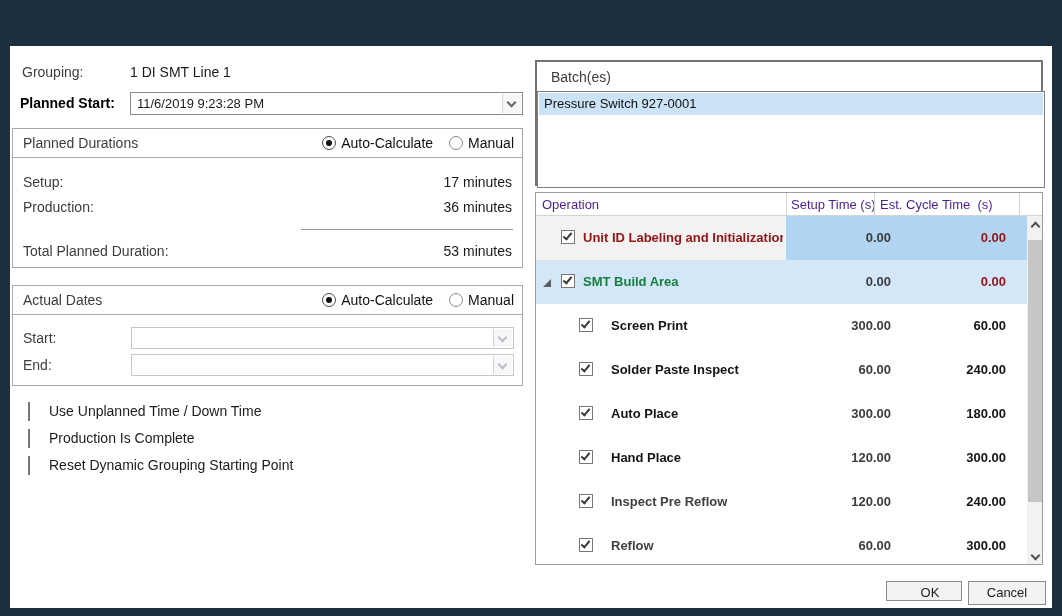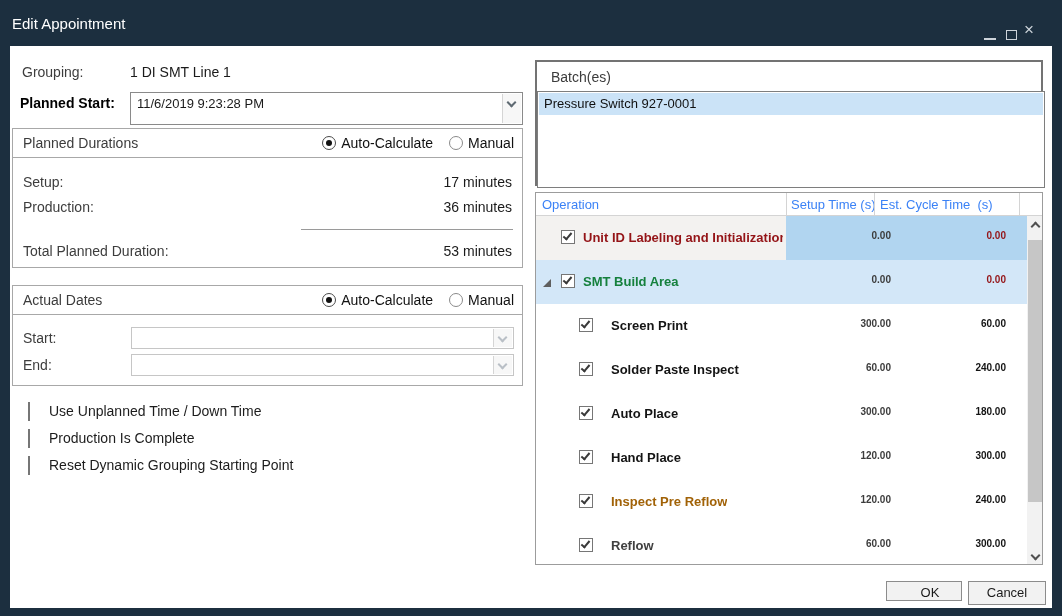--- a/index.html
+++ b/index.html
@@ -54,26 +54,26 @@
   
   .panel{border:2px solid #737373;background:#fff;}
   .panel-title{position:absolute;left:14px;top:7px;font-size:14px;color:#3c3c3c;}
   .batch-list{position:absolute;left:0;top:29px;width:508px;height:97px;border:1px solid #7e7e7e;background:#fff;}
   .batch-item{position:absolute;left:1px;right:1px;height:22px;font-size:13px;color:#111;
               line-height:22px;padding-left:5px;}
 
   
   .ops{border:1px solid #9c9c9c;background:#fff;overflow:hidden;}
   .ops-header{position:absolute;left:0;top:0;right:0;height:23px;background:#fff;border-bottom:1px solid #d4d4d4;}
-  .ops-header .h{position:absolute;top:4px;font-size:13px;color:#3b82f6;white-space:pre;}
+  .ops-header .h{position:absolute;top:4px;font-size:13px;color:#4c1d95;white-space:pre;}
   .vline{position:absolute;top:0;width:1px;height:23px;background:#d4d4d4;}
   .op-row{position:absolute;left:0;width:491px;height:44px;}
   .cellbg{position:absolute;top:0;height:44px;}
   .op-name{position:absolute;top:14px;font-size:13px;font-weight:bold;white-space:nowrap;overflow:hidden;}
-  .op-num{position:absolute;top:14px;font-size:10px;font-weight:bold;text-align:right;}
+  .op-num{position:absolute;top:14px;font-size:13px;font-weight:bold;text-align:right;}
   .expander{position:absolute;left:7px;top:19px;width:0;height:0;
             border-left:8px solid transparent;border-bottom:8px solid #5f5f5f;}
   .op-cb{position:absolute;top:14px;}
 
   
   .sbar{position:absolute;background:#f2f2f2;}
   .sbtn{position:absolute;left:0;width:17px;height:17px;}
   .sbtn .chev{border-color:#505050;left:5px;}
   .sbtn.up .chev{top:7px;transform:rotate(-135deg);}
   .sbtn.down .chev{top:3px;transform:rotate(45deg);}
@@ -81,34 +81,28 @@
 
   
   .btn{background:#f2f2f2;border:1px solid #8c8c8c;font-size:13px;color:#1a1a1a;
        text-align:center;line-height:22px;}
 </style>
 </head>
 <body>
 
 <div class="stage">
 
-  <div class="abs" style="left:0;top:0;width:1062px;height:46px;">
-    <div class="abs title-text">Edit Appointment</div>
-    <div class="abs min-glyph"></div>
-    <div class="abs max-glyph"></div>
-    <div class="abs close-glyph win-btn">×</div>
-  </div>
 
   <div class="abs content"></div>
 
   <div class="abs lbl" style="left:22px;top:64px;">Grouping:</div>
   <div class="abs val" style="left:130px;top:64px;text-align:right;">1 DI SMT Line 1</div>
 
   <div class="abs lbl bold" style="left:20px;top:95px;">Planned Start:</div>
-  <div class="abs combo" style="left:130px;top:92px;width:393px;height:33px;">
+  <div class="abs combo" style="left:130px;top:92px;width:393px;height:23px;">
     <span class="combo-text">11/6/2019 9:23:28 PM</span>
     <span class="drop">
         <span class="chev"></span>
       </span>
   </div>
 
   <div class="abs group" style="left:12px;top:128px;width:511px;height:140px;">
     <div class="group-header">
       <span class="group-title">Planned Durations</span>
       <span class="radios">
@@ -238,21 +232,21 @@
             <span class="tick"></span>
           </span>
           <span class="op-name" style="left: 75px; max-width: 170px; color: rgb(20, 20, 20);">Hand Place</span>
           <span class="op-num" style="left: 250px; width: 105px; color: rgb(60, 60, 60);">120.00</span>
           <span class="op-num" style="left: 355px; width: 115px; color: rgb(20, 20, 20);">300.00</span>
         </div>
         <div class="op-row" style="top: 264px;">
           <span class="cb op-cb" style="left: 43px;">
             <span class="tick"></span>
           </span>
-          <span class="op-name" style="left: 75px; max-width: 170px; color: #a16207;">Inspect Pre Reflow</span>
+          <span class="op-name" style="left: 75px; max-width: 170px; color: #404040;">Inspect Pre Reflow</span>
           <span class="op-num" style="left: 250px; width: 105px; color: rgb(60, 60, 60);">120.00</span>
           <span class="op-num" style="left: 355px; width: 115px; color: rgb(20, 20, 20);">240.00</span>
         </div>
         <div class="op-row" style="top: 308px;">
           <span class="cb op-cb" style="left: 43px;">
             <span class="tick"></span>
           </span>
           <span class="op-name" style="left: 75px; max-width: 170px; color: #404040;">Reflow</span>
           <span class="op-num" style="left: 250px; width: 105px; color: rgb(60, 60, 60);">60.00</span>
           <span class="op-num" style="left: 355px; width: 115px; color: rgb(20, 20, 20);">300.00</span>

